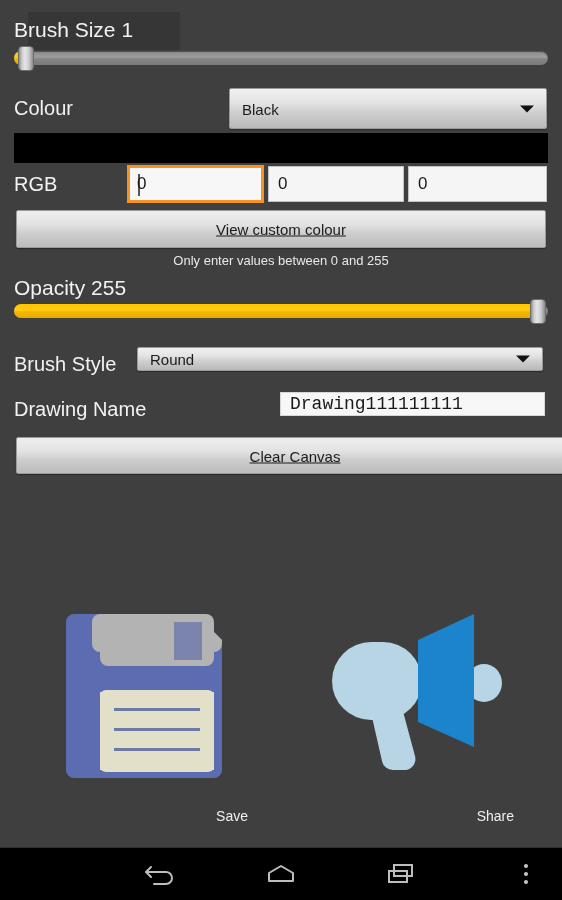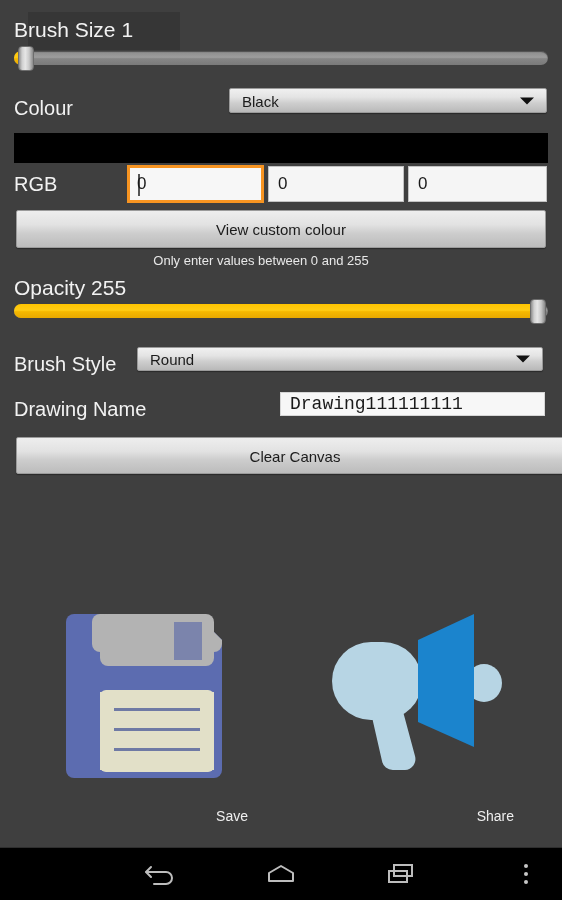--- a/index.html
+++ b/index.html
@@ -111,21 +111,21 @@
   .spinner .caret {
     position: absolute;
     right: 12px;
     top: 50%;
     transform: translateY(-50%);
     width: 0; height: 0;
     border-left: 7px solid transparent;
     border-right: 7px solid transparent;
     border-top: 7px solid #111;
   }
-  #colour-spinner { left: 229px; top: 88px; width: 318px; height: 25px; }
+  #colour-spinner { left: 229px; top: 88px; width: 318px; height: 41px; }
   #brushstyle-spinner { left: 137px; top: 347px; width: 406px; height: 24px; }
 
   
   #colour-preview {
     position: absolute;
     left: 14px; top: 133px;
     width: 534px; height: 30px;
     background: #000000;
   }
 
@@ -180,25 +180,26 @@
     box-shadow: 0 1px 1px rgba(0,0,0,.35);
   }
   .btn .txt {
     position: absolute;
     left: 0; right: 0;
     top: 50%;
     transform: translateY(-50%);
     text-align: center;
     font-size: 15px;
     color: #1b1b1b;
+    text-decoration: underline;
   }
   #btn-custom-colour { left: 16px; top: 210px; width: 530px; height: 38px; }
   #btn-clear-canvas { left: 16px; top: 437px; width: 558px; height: 37px; }
 
-  #hint-range { position: absolute; left: 0; top: 253px; width: 522px; }
+  #hint-range { position: absolute; left: 0; top: 253px; width: 522px; padding-left: 20px; }
 
   
   #lbl-brush-style { position: absolute; left: 14px; top: 354px; }
   #lbl-drawing-name { position: absolute; left: 14px; top: 399px; }
 
   
   #lbl-opacity { position: absolute; left: 14px; top: 277px; font-size: 21px; }
 
   
   .action {

